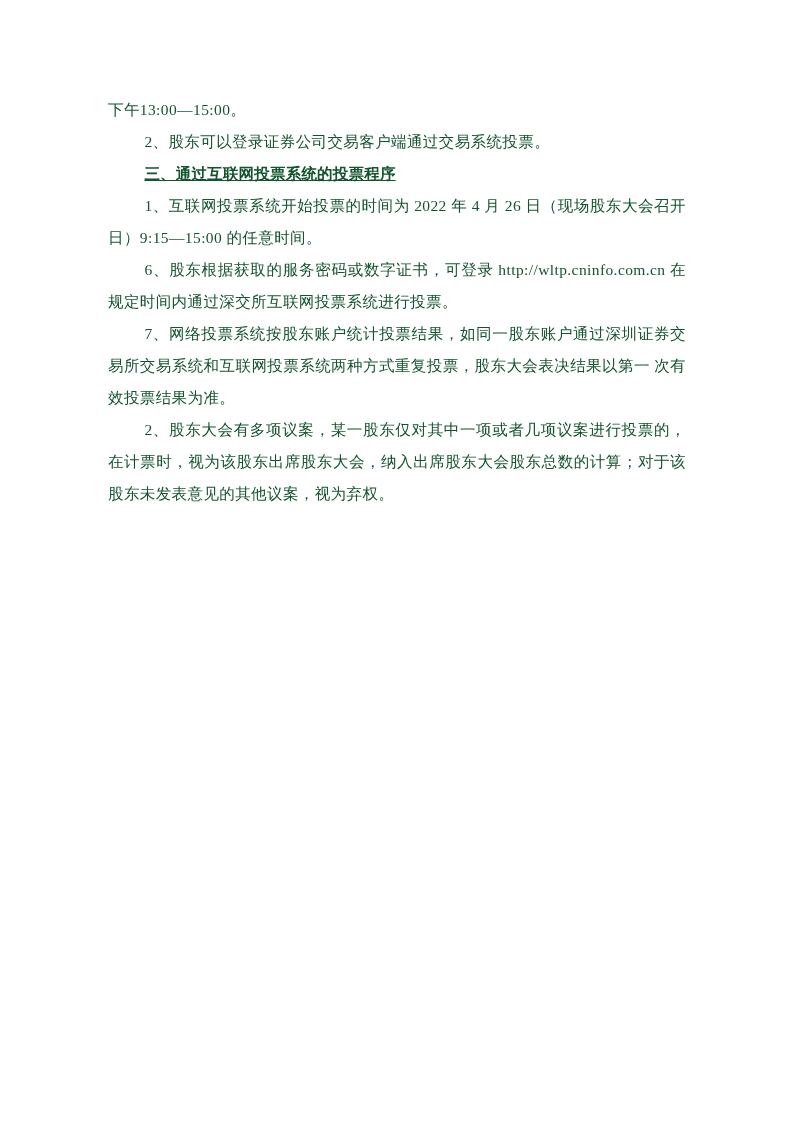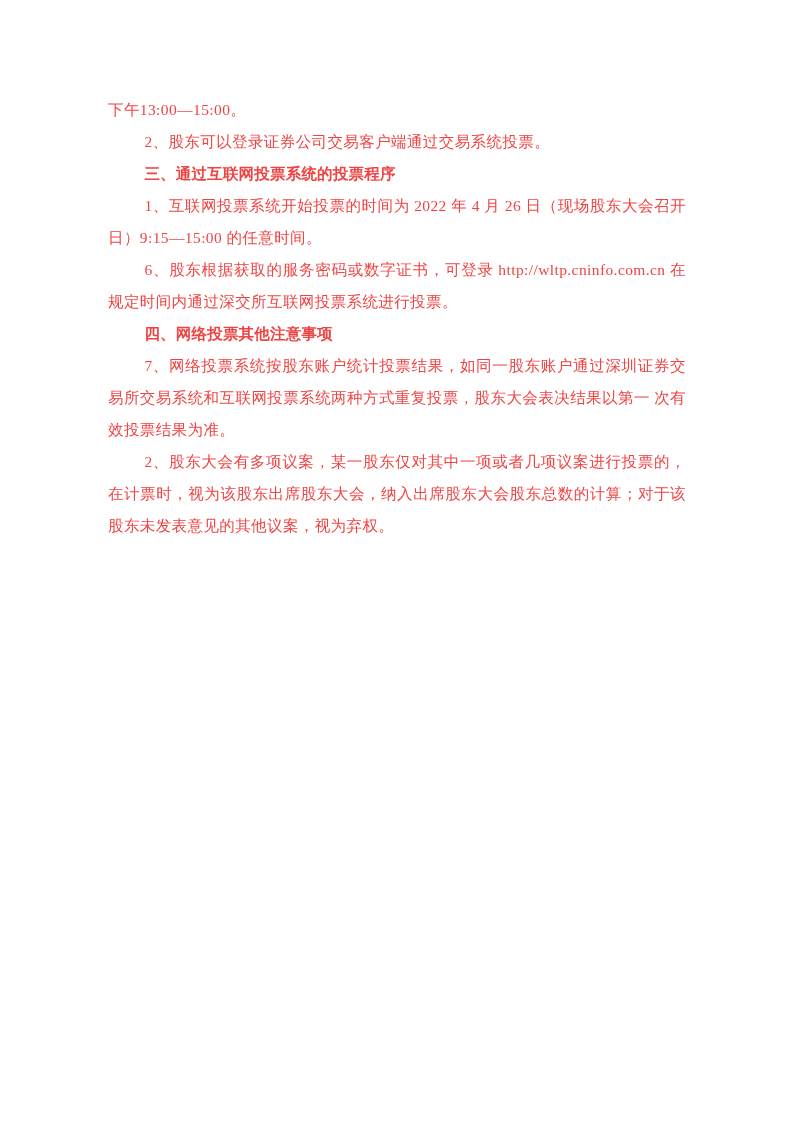--- a/index.html
+++ b/index.html
@@ -13,47 +13,47 @@
     height: 1122px;
     background: #ffffff;
     overflow: hidden;
     font-family: "Liberation Serif", "DejaVu Serif", serif;
   }
   .text-block {
     position: absolute;
     left: 108px;
     top: 94px;
     width: 578px;
-    color: #ef4444;
+    color: #14532d;
     font-size: 15.5px;
     line-height: 32px;
     text-align: justify;
     text-justify: inter-ideograph;
     letter-spacing: 0.4px;
   }
   .text-block p {
     margin: 0;
     text-indent: 2.35em;
   }
   .text-block p.continuation {
     text-indent: 0;
   }
   .text-block p.heading {
     font-weight: 700;
     font-family: "Liberation Sans", "DejaVu Sans", sans-serif;
     letter-spacing: 0.2px;
+    text-decoration: underline;
   }
 </style>
 </head>
 <body>
 
 <div class="page">
   <div class="text-block">
     <p class="continuation">下午13:00—15:00。</p>
     <p class="body">2、股东可以登录证券公司交易客户端通过交易系统投票。</p>
     <p class="heading">三、通过互联网投票系统的投票程序</p>
     <p class="body">1、互联网投票系统开始投票的时间为 2022 年 4 月 26 日（现场股东大会召开日）9:15—15:00 的任意时间。</p>
     <p class="body">6、股东根据获取的服务密码或数字证书，可登录 http://wltp.cninfo.com.cn 在规定时间内通过深交所互联网投票系统进行投票。</p>
-    <p class="heading">四、网络投票其他注意事项</p>
     <p class="body">7、网络投票系统按股东账户统计投票结果，如同一股东账户通过深圳证券交易所交易系统和互联网投票系统两种方式重复投票，股东大会表决结果以第一 次有效投票结果为准。</p>
     <p class="body">2、股东大会有多项议案，某一股东仅对其中一项或者几项议案进行投票的，在计票时，视为该股东出席股东大会，纳入出席股东大会股东总数的计算；对于该股东未发表意见的其他议案，视为弃权。</p>
   </div>
 </div>
 
 </body></html>

